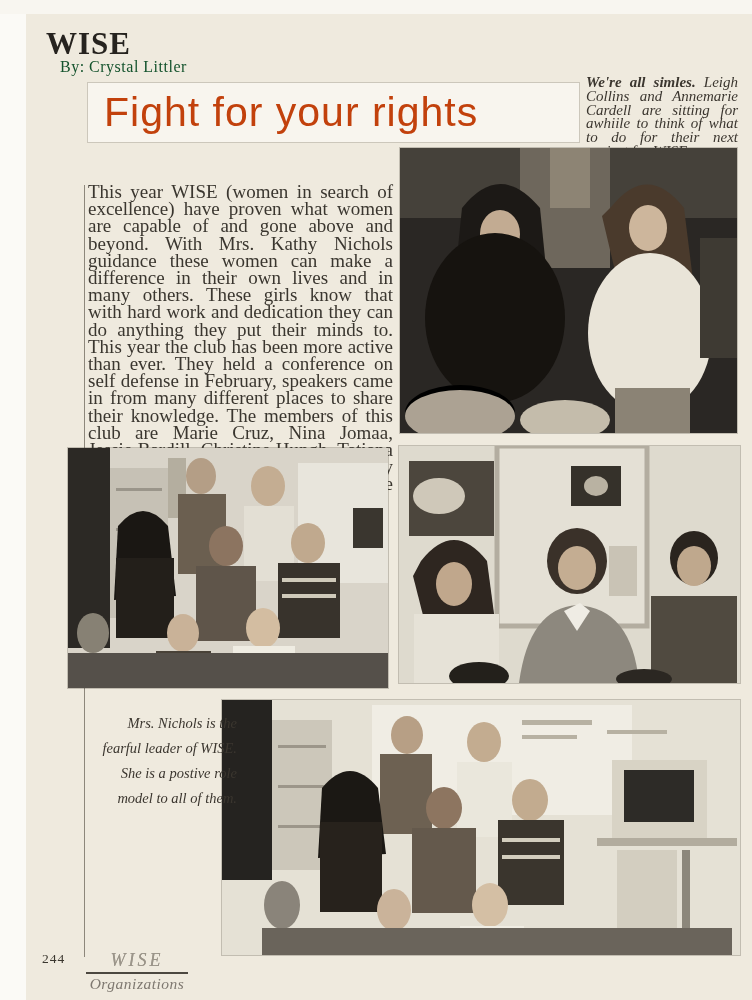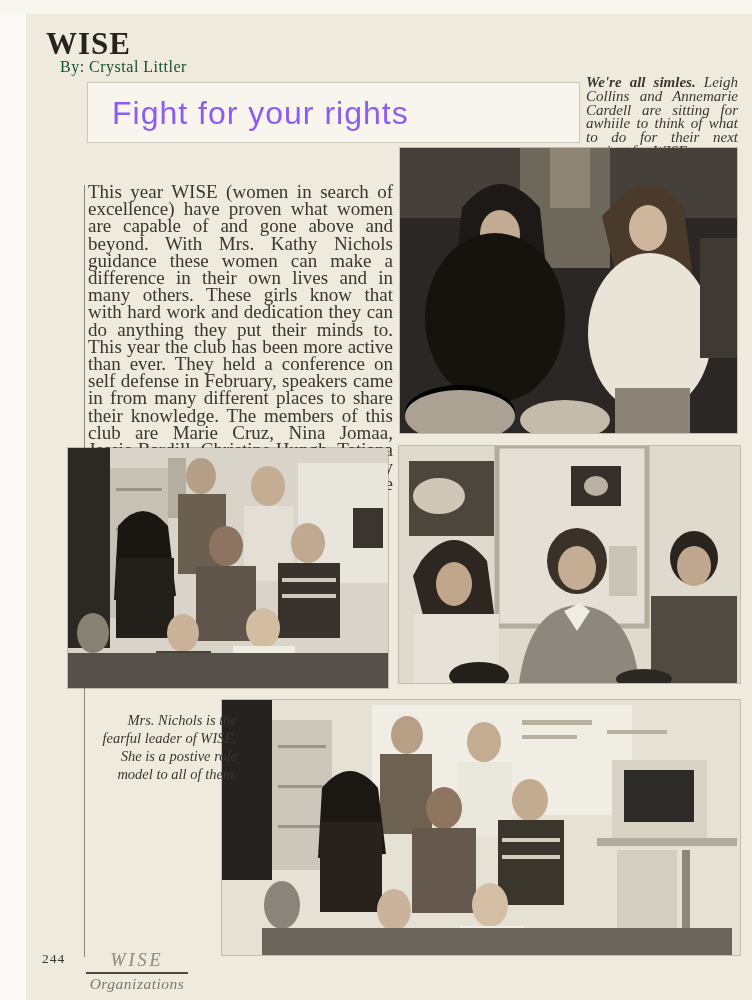--- a/index.html
+++ b/index.html
@@ -27,23 +27,23 @@
     font-size:16px; color:#14532d; letter-spacing:0.5px;
   }
 
   
   .headline-box {
     position:absolute; left:87px; top:82px; width:493px; height:61px;
     background:#f8f5ee; border:1px solid #ccc7bb;
     display:flex; align-items:center;
   }
   .headline-text {
-    padding-left:24px;
+    padding-left:16px;
     font-family:cursive, sans-serif;
-    font-size:32px; line-height:1; color:#8b5cf6; letter-spacing:1px;
+    font-size:41px; line-height:1; color:#c2410c; letter-spacing:1px;
     white-space:nowrap;
   }
 
   
   .caption-top {
     position:absolute; left:586px; top:76px; width:152px;
     font-style:italic; font-size:15px; line-height:13.8px;
     text-align:justify; color:#3b362f;
   }
   .caption-lead { font-weight:bold; }
@@ -68,21 +68,21 @@
   }
   .photo svg { display:block; width:100%; height:100%; }
   .photo-1 { left:400px; top:148px; width:337px; height:285px; }
   .photo-2 { left:68px;  top:448px; width:320px; height:240px; }
   .photo-3 { left:399px; top:446px; width:341px; height:237px; }
   .photo-4 { left:222px; top:700px; width:518px; height:255px; }
 
   
   .caption-nichols {
     position:absolute; left:86px; top:711px; width:151px;
-    font-style:italic; font-size:14.5px; line-height:18px;
+    font-style:italic; font-size:14.5px; line-height:25px;
     text-align:right; color:#3b362f; z-index:2;
   }
 
   
   .caption-group {
     position:absolute; left:86px; top:816px; width:151px;
     text-align:right; z-index:2; color:#3b362f;
   }
   .caption-group-heading { font-weight:bold; font-style:italic; font-size:15px; line-height:18px; }
   .caption-group-names   { font-style:italic; font-size:14.5px; line-height:18px; }

